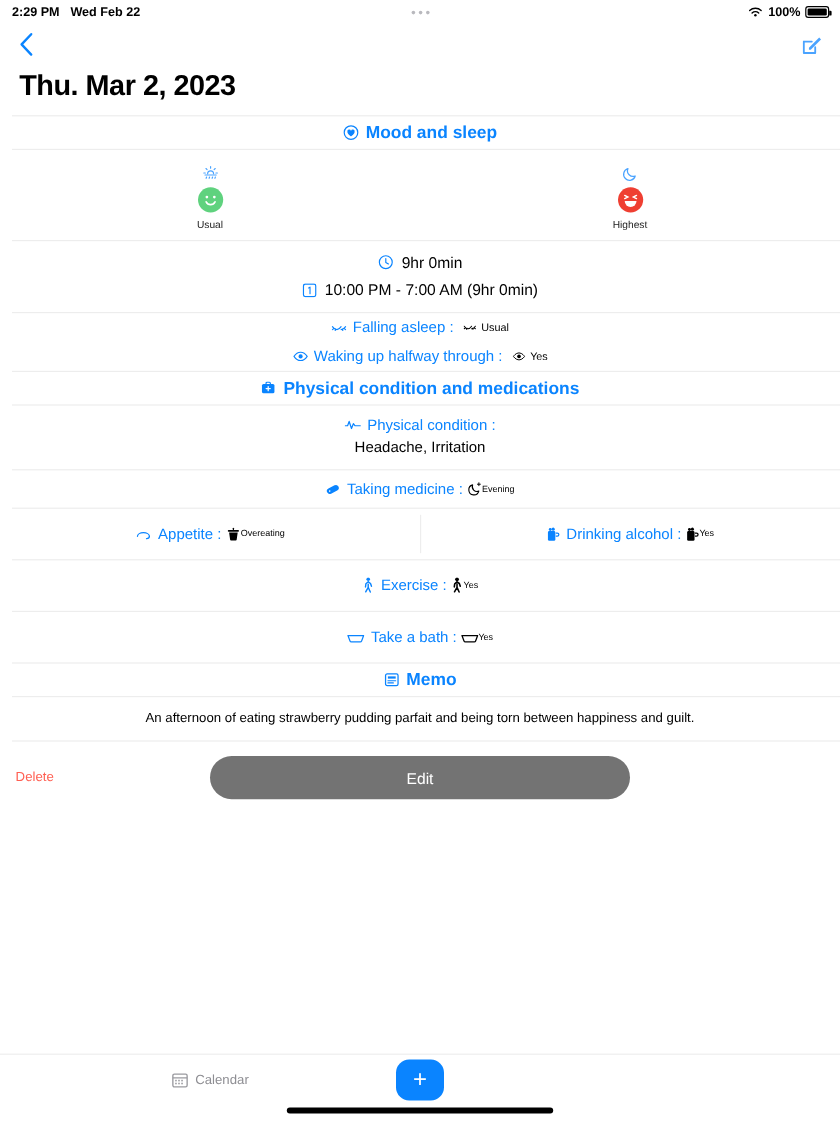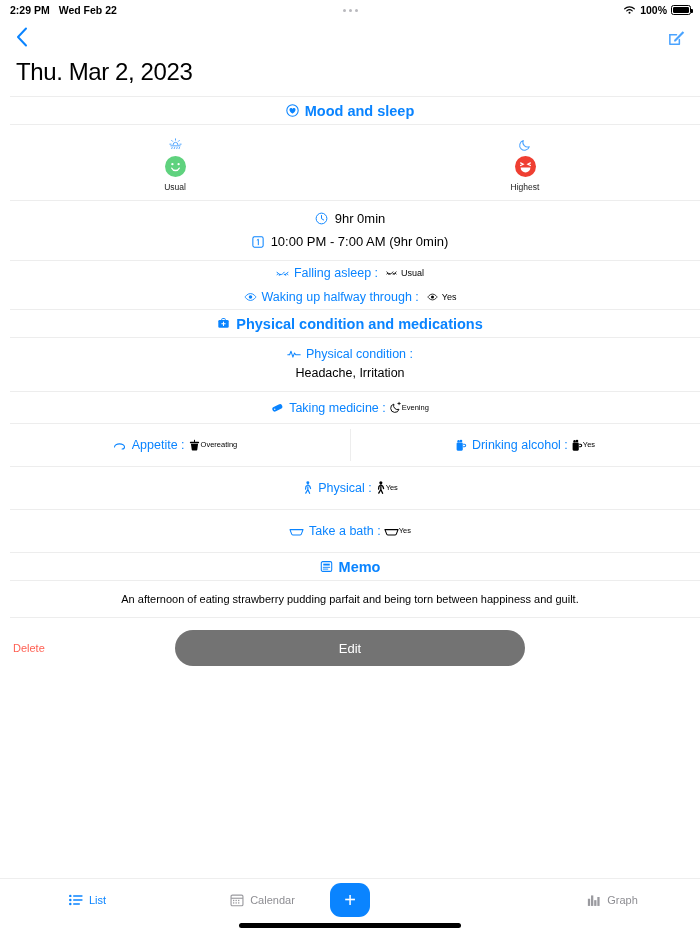--- a/index.html
+++ b/index.html
@@ -24,21 +24,21 @@
   .sb-dots span{ width:3px; height:3px; border-radius:50%; background:#b9b9be; display:inline-block; margin:0 1.5px; }
   .batt{ width:20px; height:10px; border:1px solid #000; border-radius:2.5px; position:relative; display:inline-block; }
   .batt:after{ content:""; position:absolute; right:-3px; top:3px; width:1.6px; height:4px; background:#000; border-radius:0 1px 1px 0; }
   .batt i{ position:absolute; left:1px; top:1px; bottom:1px; width:16px; background:#000; border-radius:1.2px; display:block; }
 
   
   .navbar{ height:36px; position:relative; }
   .back-btn{ position:absolute; left:7px; top:2px; width:30px; height:30px; display:flex; align-items:center; justify-content:center; cursor:pointer; }
   .compose-btn{ position:absolute; right:10px; top:3px; width:28px; height:28px; display:flex; align-items:center; justify-content:center; cursor:pointer; }
   .page-title{
-    font-size:24px; font-weight:normal; letter-spacing:-0.4px;
+    font-size:24px; font-weight:bold; letter-spacing:-0.4px;
     padding:2px 0 10px 16px; color:#000;
   }
 
   
   .divider{ height:1px; background:#ededed; margin-left:10px; }
   .sect-head{
     display:flex; align-items:center; justify-content:center; gap:6px;
     height:27px; color:#0a84ff; font-size:14.5px; font-weight:bold;
   }
   .row{ display:flex; align-items:center; justify-content:center; min-height:24px; }
@@ -346,21 +346,21 @@
 <div class="divider"></div>
 
 <div class="duo" style="justify-content:center">
   <div style="flex:none">
     <span class="icoN" style="margin-right:5px">
       <svg width="11" height="14" viewBox="0 0 12 16">
           <circle cx="6.4" cy="2" r="1.7" fill="#0a84ff"></circle>
           <path d="M6.4 4.4L4.2 6.3l-.4 3M6.4 4.4l2.2 1.6.9 2.6M6.4 6.6v3.1l2 4.4M6.4 9.7l-2.4 4.2" stroke="#0a84ff" stroke-width="1.35" fill="none" stroke-linecap="round" stroke-linejoin="round"></path>
         </svg>
     </span>
-    <span class="lbl">Physical :</span>
+    <span class="lbl">Exercise :</span>
     <span class="stack">
       <span class="icoN">
         <svg width="11" height="14" viewBox="0 0 12 16">
             <circle cx="6.4" cy="2" r="1.8" fill="#000"></circle>
             <path d="M6.4 4.4L4.2 6.3l-.4 3M6.4 4.4l2.2 1.6.9 2.6M6.4 6.6v3.1l2 4.4M6.4 9.7l-2.4 4.2" stroke="#000" stroke-width="1.5" fill="none" stroke-linecap="round" stroke-linejoin="round"></path>
           </svg>
       </span>
       <span class="tiny">Yes</span>
     </span>
   </div>
@@ -401,61 +401,33 @@
 
 <div class="memo-text">An afternoon of eating strawberry pudding parfait and being torn between happiness and guilt.</div>
 <div class="divider"></div>
 
 <div class="actions">
   <span class="delete-link">Delete</span>
   <button class="edit-btn">Edit</button>
 </div>
 
 <div class="tabbar">
-  <div class="tab active">
-    <span class="icoN">
-      <svg width="14" height="12" viewBox="0 0 16 13">
-          <g fill="#0a84ff">
-            <circle cx="1.5" cy="1.8" r="1.4"></circle>
-            <circle cx="1.5" cy="6.4" r="1.4"></circle>
-            <circle cx="1.5" cy="11" r="1.4"></circle>
-            <rect x="4.6" y="1" width="11" height="1.7" rx="0.8"></rect>
-            <rect x="4.6" y="5.6" width="11" height="1.7" rx="0.8"></rect>
-            <rect x="4.6" y="10.2" width="8" height="1.7" rx="0.8"></rect>
-          </g>
-        </svg>
-    </span>
-    <span>List</span>
-  </div>
   <div class="tab">
     <span class="icoN">
       <svg width="14" height="14" viewBox="0 0 16 16">
           <rect x="1.2" y="2.4" width="13.6" height="12.2" rx="1.5" stroke="#9a9a9f" stroke-width="1.3" fill="none"></rect>
           <path d="M1.2 6h13.6" stroke="#9a9a9f" stroke-width="1.3"></path>
           <g fill="#9a9a9f">
             <rect x="3.4" y="7.8" width="1.5" height="1.5"></rect>
             <rect x="6.3" y="7.8" width="1.5" height="1.5"></rect>
             <rect x="9.2" y="7.8" width="1.5" height="1.5"></rect>
             <rect x="3.4" y="10.6" width="1.5" height="1.5"></rect>
             <rect x="6.3" y="10.6" width="1.5" height="1.5"></rect>
             <rect x="9.2" y="10.6" width="1.5" height="1.5"></rect>
           </g>
         </svg>
     </span>
     <span>Calendar</span>
   </div>
   <div style="flex:1"></div>
-  <div class="tab">
-    <span class="icoN">
-      <svg width="14" height="13" viewBox="0 0 16 14">
-          <g fill="#9a9a9f">
-            <rect x="1" y="5" width="2.6" height="8.2"></rect>
-            <rect x="4.6" y="1.2" width="2.6" height="12"></rect>
-            <rect x="8.2" y="6.6" width="2.6" height="6.6"></rect>
-            <rect x="11.8" y="3" width="2.6" height="10.2"></rect>
-          </g>
-        </svg>
-    </span>
-    <span>Graph</span>
-  </div>
   <div class="plus-btn">+</div>
   <div class="home-ind"></div>
 </div>
 
 </body></html>

